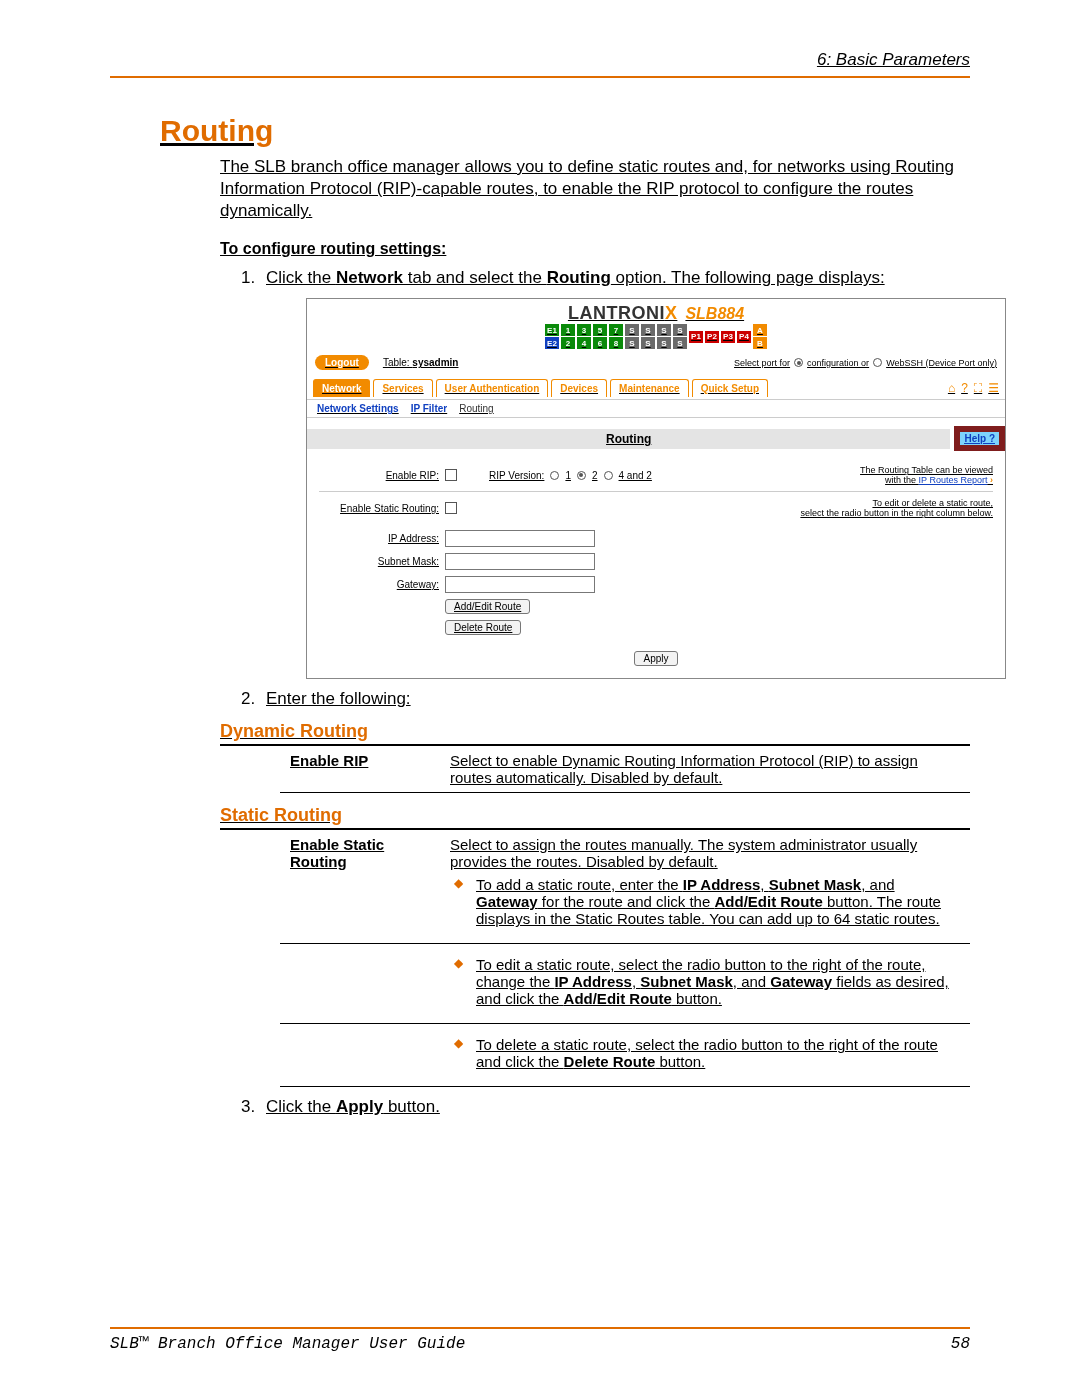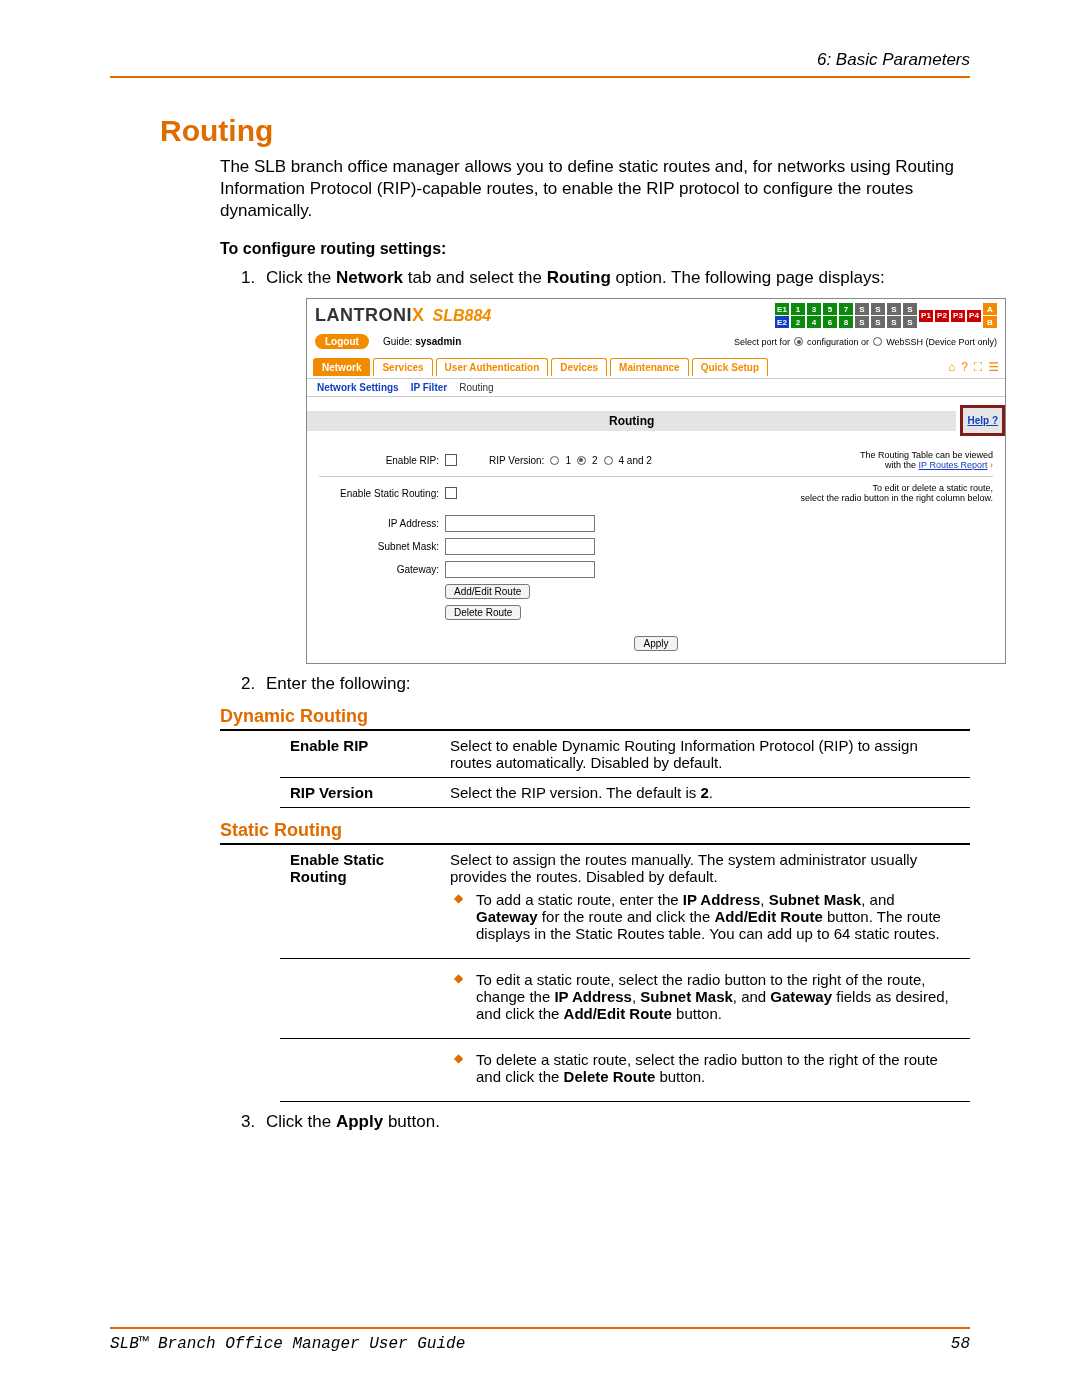--- a/index.html
+++ b/index.html
@@ -6,20 +6,21 @@
   body {
     font-family: Arial, Helvetica, sans-serif;
     background: #fff;
     width: 1080px;
     height: 1397px;
     position: relative;
     font-size: 14px;
   }
   .page {
     padding: 50px 110px 40px 110px;
+    text-decoration: underline;
   }
   .chapter-header {
     text-align: right;
     font-style: italic;
     font-size: 17px;
     color: #000;
     margin-bottom: 6px;
   }
   .rule-orange { border: none; border-top: 2px solid #e06c00; margin-bottom: 36px; }
   h1.routing {
@@ -50,21 +51,21 @@
   .bold { font-weight: bold; }
   .screenshot-container {
     border: 1px solid #888;
     margin: 10px 0 10px 40px;
     width: 700px;
     background: #fff;
     font-size: 11px;
     font-family: Arial, sans-serif;
   }
   
-  .ss-topbar { display: flex; justify-content: space-between; align-items: center; padding: 4px 8px; }
+  .ss-topbar { display: flex; justify-content: space-between; align-items: center; padding: 4px 8px; flex-direction: column; }
   .brand { display: flex; align-items: baseline; gap: 8px; }
   .brand-lantronix { font-size: 18px; font-weight: bold; color: #333; letter-spacing: 0.5px; }
   .brand-lantronix .x { color: #f28b00; }
   .brand-model { font-size: 16px; font-weight: bold; font-style: italic; color: #f28b00; }
   .port-grid { display: flex; gap: 2px; align-items: center; }
   .pg-col { display: flex; flex-direction: column; gap: 1px; }
   .pg-cell { width: 14px; height: 12px; font-size: 8px; color: #fff; display: flex; align-items: center; justify-content: center; font-weight: bold; }
   .pg-green { background: #0a8a0a; }
   .pg-blue { background: #1040c0; }
   .pg-gray { background: #6a6a6a; }
@@ -80,21 +81,21 @@
   .radio-dot.sel::after { content:""; position:absolute; inset:1.5px; background:#555; border-radius:50%; }
   .ss-tabs { display: flex; gap: 3px; padding: 0 6px; align-items: center; border-bottom: 1px solid #ccc; height: 24px; }
   .tab { padding: 3px 8px; font-size: 10px; color: #f28b00; border: 1px solid #f28b00; border-bottom: none; border-radius: 3px 3px 0 0; font-weight: bold; background:#fff; }
   .tab.active { background: #f28b00; color: #fff; }
   .ss-tab-icons { margin-left: auto; display:flex; gap:6px; color:#f28b00; font-size:12px; }
   .ss-subtabs { display: flex; gap: 12px; padding: 3px 10px; font-size: 10px; border-bottom: 1px solid #ccc; }
   .subtab { color: #1040c0; font-weight: bold; cursor: pointer; }
   .subtab.active { color: #333; font-weight: normal; }
   .ss-section-title-row { display:flex; align-items:center; margin-top:8px; }
   .ss-section-title { flex:1; text-align:center; background:#e4e4e4; padding:3px 0; font-weight:bold; font-size:12px; }
-  .help-btn { border:3px solid #7f1d1d; padding:7px 4px; font-size:10px; background:#e5e5e5; margin-left:4px; font-weight:bold; text-decoration:underline; color:#1040c0; }
+  .help-btn { border:6px solid #7f1d1d; padding:1px 4px; font-size:10px; background:#7dd3fc; margin-left:4px; font-weight:bold; text-decoration:underline; color:#1040c0; }
   .ss-body { padding: 8px 12px 12px 12px; }
   .ss-row { display:flex; align-items:center; gap:6px; margin:6px 0; font-size:10px; }
   .ss-row .lbl { text-align:right; width:120px; }
   .cbox { width:12px; height:12px; border:1px solid #555; display:inline-block; }
   .ss-right-note { margin-left:auto; text-align:right; font-size:9px; }
   .link { color:#1040c0; text-decoration:underline; }
   .orange-chev { color:#f28b00; font-weight:bold; }
   .ss-hr { border:none; border-top:1px solid #ccc; margin:4px 0; }
   .ss-flex2 { display:flex; gap:20px; }
   .ss-col-left { flex: 0 0 320px; }
@@ -225,21 +226,21 @@
               </div>
             <div class="pg-col">
                 <div class="pg-cell pg-orange">A</div>
                 <div class="pg-cell pg-orange">B</div>
               </div>
           </div>
         </div>
         <div class="ss-userbar">
           <div style="display:flex;align-items:center;">
             <span class="logout-btn">Logout</span>
-            <span class="userline"><span class="lbl">Guide: </span><span class="val">sysadmin</span></span>
+            <span class="userline"><span class="lbl">Table: </span><span class="val">sysadmin</span></span>
           </div>
           <div class="selport">
             <span>Select port for</span>
             <span class="radio-dot sel"></span>
             <span>configuration or</span>
             <span class="radio-dot"></span>
             <span>WebSSH (Device Port only)</span>
           </div>
         </div>
         <div class="ss-tabs">
@@ -323,24 +324,20 @@
     <li>Enter the following:</li>
   </ol>
 
   <h3 class="section-orange">Dynamic Routing</h3>
   <hr class="param-divider">
   <table class="param">
     <tbody>
         <tr>
       <td>Enable RIP</td>
       <td>Select to enable Dynamic Routing Information Protocol (RIP) to assign routes automatically. Disabled by default.</td>
-    </tr>
-    <tr>
-      <td>RIP Version</td>
-      <td><span>Select the RIP version. The default is </span><span class="bold">2</span><span>.</span></td>
     </tr>
   </tbody>
     </table>
 
   <h3 class="section-orange">Static Routing</h3>
   <hr class="param-divider">
   <table class="param">
     <tbody>
         <tr>
       <td>Enable Static Routing</td>

